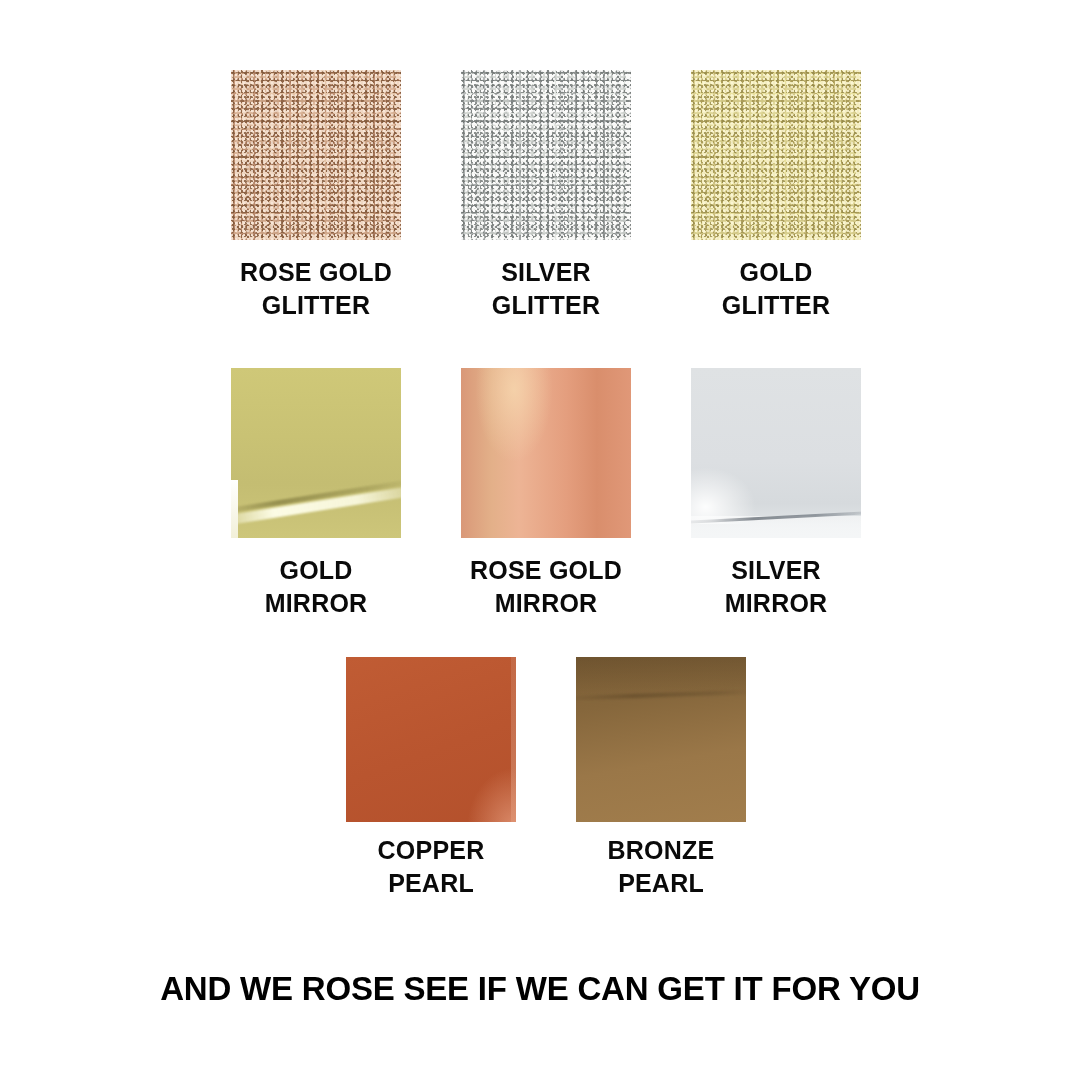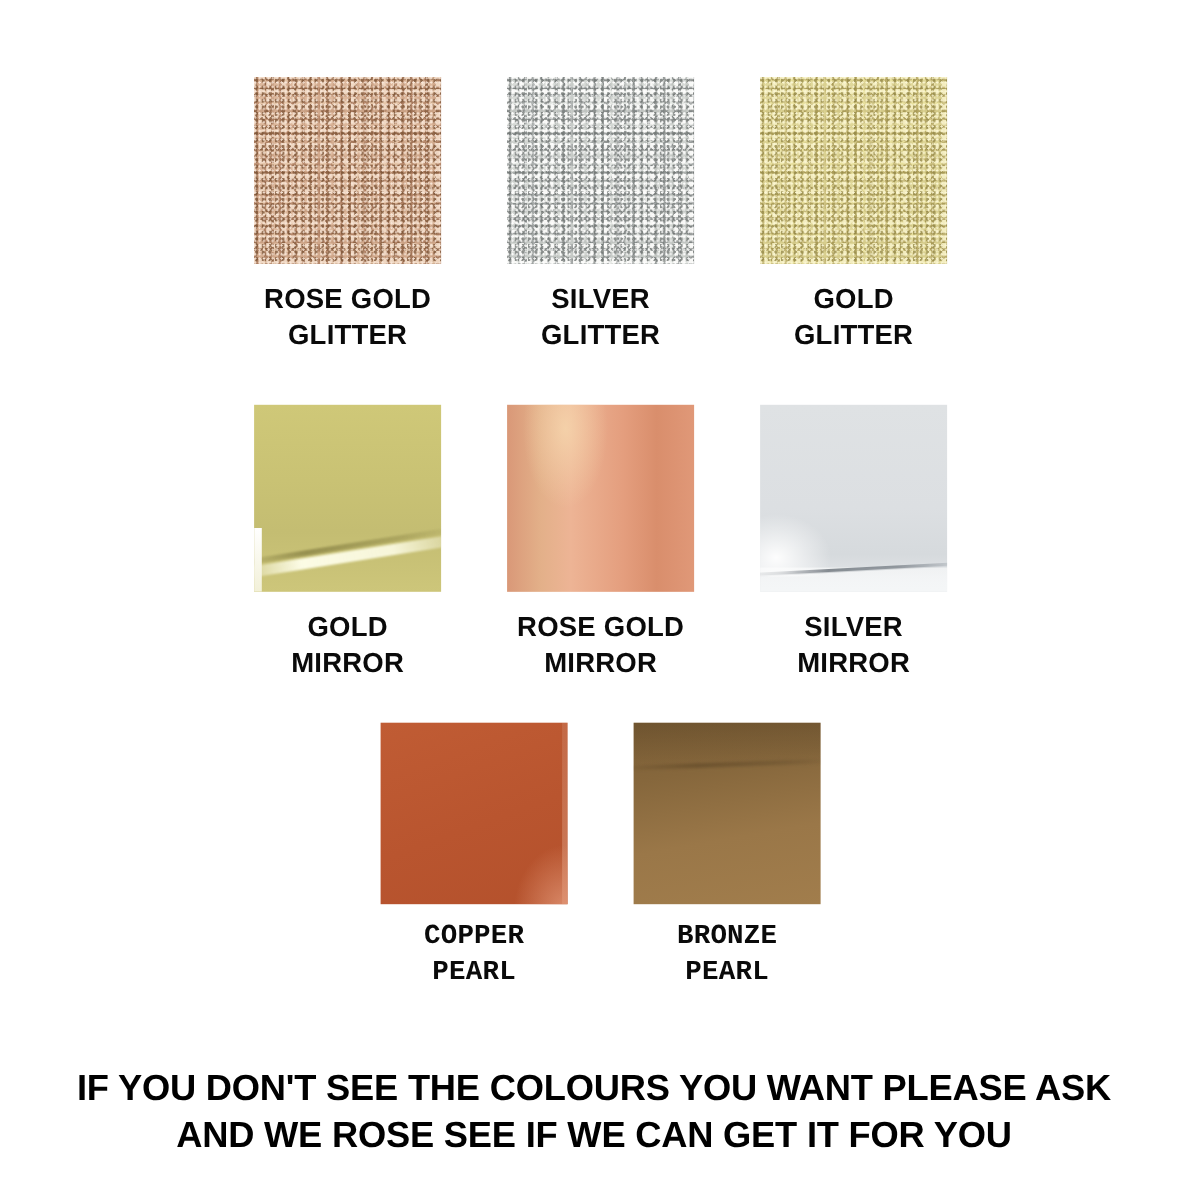--- a/index.html
+++ b/index.html
@@ -53,21 +53,21 @@
   .swatch-label {
     margin-top: 16px;
     text-align: center;
     font-weight: bold;
     font-size: 25px;
     line-height: 1.32;
     letter-spacing: 0.2px;
     white-space: pre-line;
     color: #0a0a0a;
   }
-  .row-3 .swatch-label { margin-top: 12px; font-family: Liberation Mono, monospace; }
+  .row-3 .swatch-label { margin-top: 12px; }
 
   
   .tex-glitter::before,
   .tex-glitter::after {
     content: "";
     position: absolute;
     inset: -10%;
   }
   .tex-glitter::before {
     background-repeat: repeat;
@@ -327,17 +327,16 @@
         <div class="top-shade"></div>
         <div class="crease"></div>
       </div>
       <div class="swatch-label">BRONZE
 PEARL</div>
     </div>
 
   </div>
 
   <div id="footer-note">
-    <span class="line">IF YOU DON'T SEE THE COLOURS YOU WANT PLEASE ASK</span>
     <span class="line">AND WE ROSE SEE IF WE CAN GET IT FOR YOU</span>
   </div>
 
 </div>
 
 </body></html>

